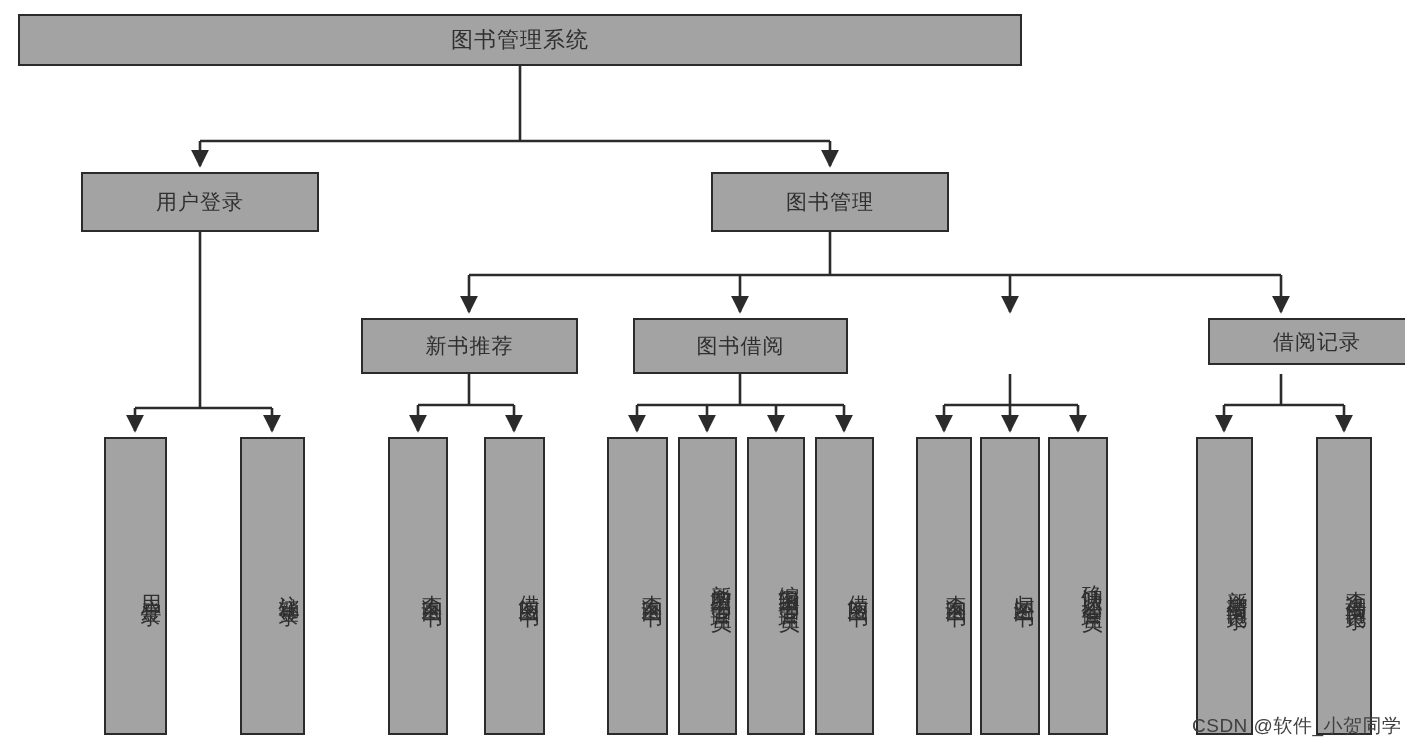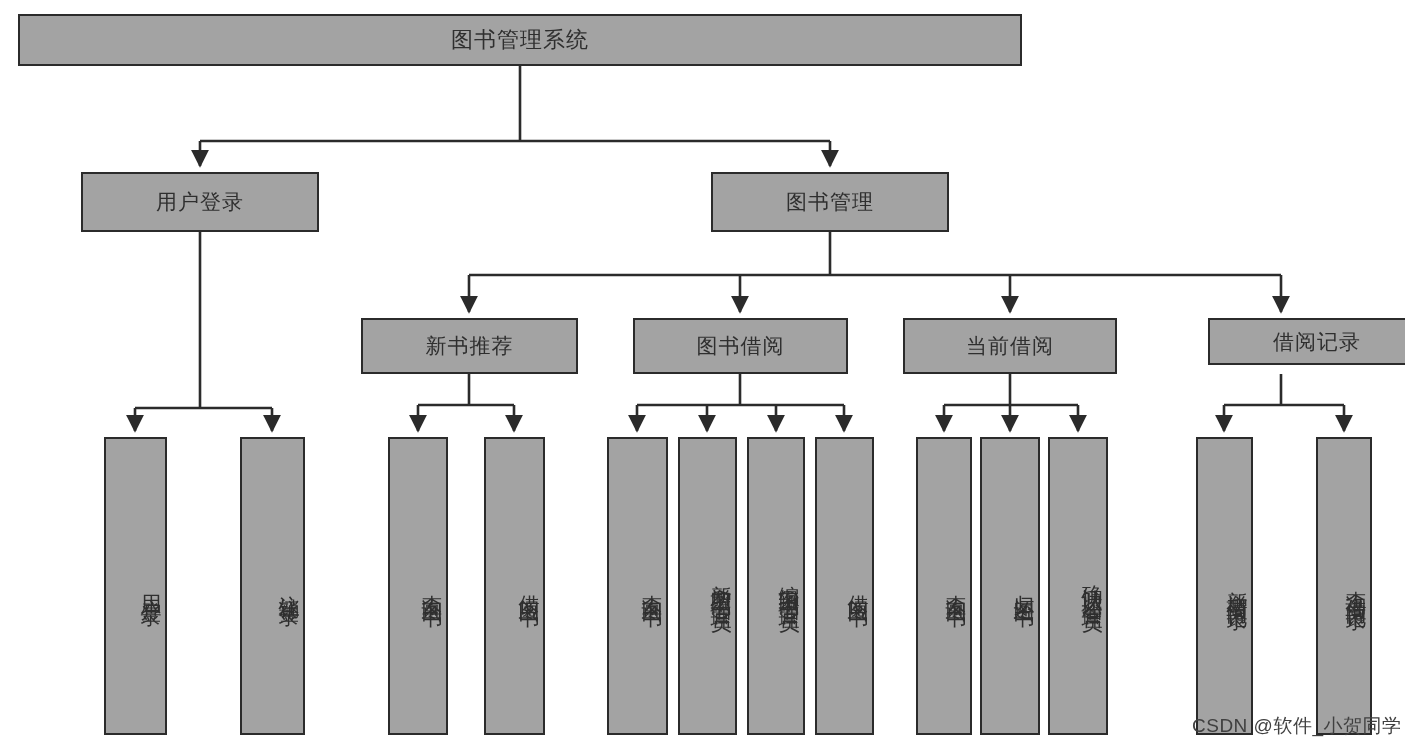--- a/index.html
+++ b/index.html
@@ -111,21 +111,20 @@
     </g>
   </svg>
 
   <div class="node h root" style="left: 18px; top: 14px; width: 1004px; height: 52px;">图书管理系统</div>
 
   <div class="node h" style="left: 81px; top: 172px; width: 238px; height: 60px;">用户登录</div>
   <div class="node h" style="left: 361px; top: 318px; width: 217px; height: 56px;">新书推荐</div>
 
   <div class="node h" style="left: 711px; top: 172px; width: 238px; height: 60px;">图书管理</div>
   <div class="node h" style="left: 633px; top: 318px; width: 215px; height: 56px;">图书借阅</div>
-  <div class="node h" style="left: 903px; top: 318px; width: 214px; height: 56px;">当前借阅</div>
   <div class="node h" style="left: 1208px; top: 318px; width: 218px; height: 47px;">借阅记录</div>
 
   <div class="node v" style="left: 104px; top: 437px; width: 63px; height: 298px;">
     <span class="vtxt">用户登录</span>
     </div>
   <div class="node v" style="left: 240px; top: 437px; width: 65px; height: 298px;">
     <span class="vtxt">注销登录</span>
     </div>
   <div class="node v" style="left: 388px; top: 437px; width: 60px; height: 298px;">
     <span class="vtxt">查询图书</span>

